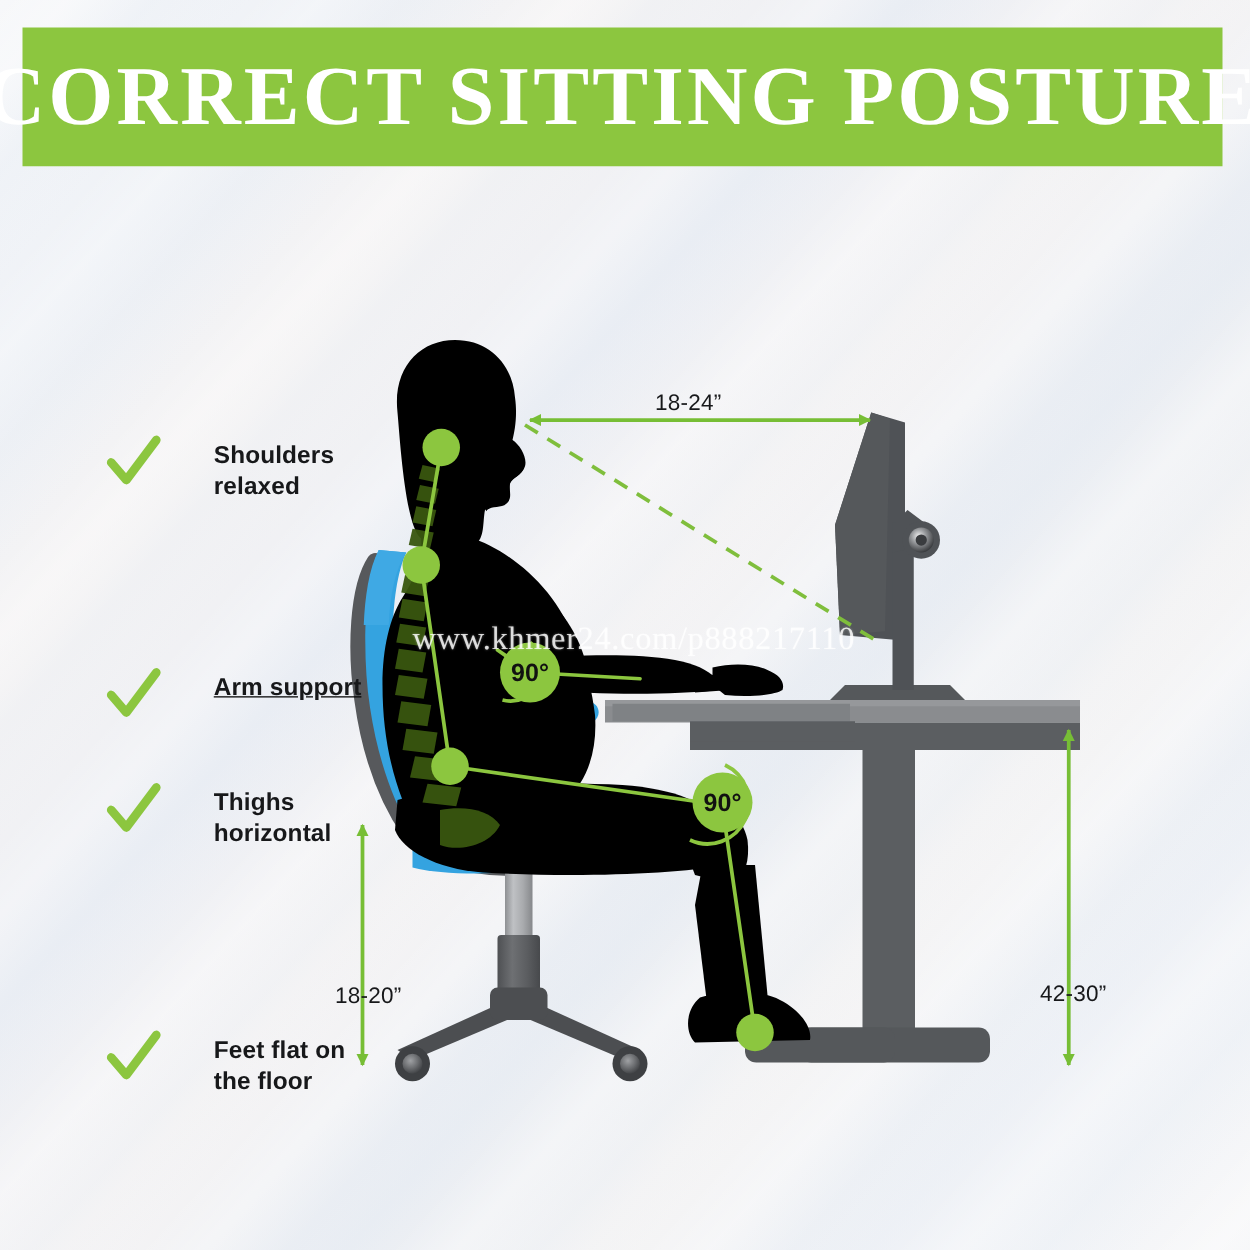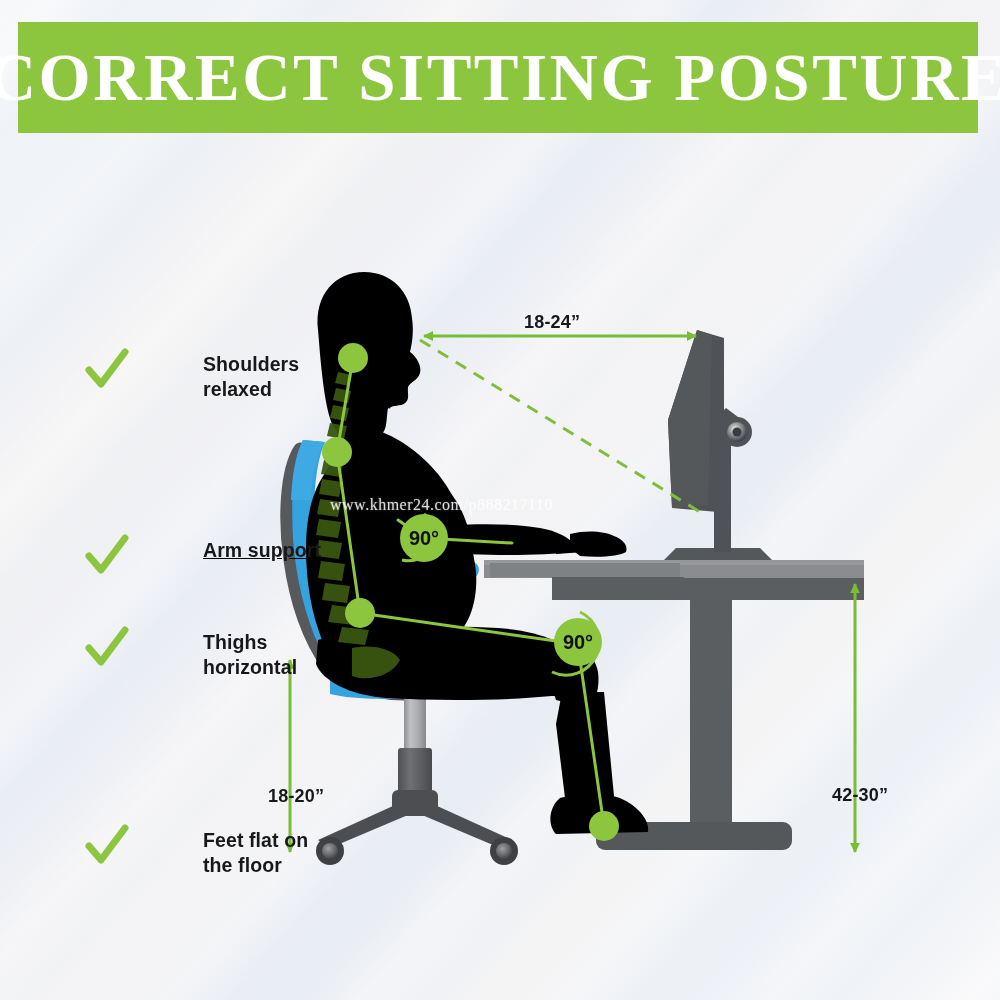--- a/index.html
+++ b/index.html
@@ -61,53 +61,52 @@
     letter-spacing: 2.5px;
     color: #ffffff;
     white-space: nowrap;
     line-height: 1;
   }
   
   .check-row {
     position: absolute;
     display: flex;
     align-items: flex-start;
-    gap: 32px;
   }
   .check-mark {
     width: 44px;
     height: 44px;
     flex: 0 0 44px;
     margin-top: -4px;
   }
   .check-label {
     font-size: 19.5px;
     font-weight: 700;
     color: #17181a;
     line-height: 1.28;
     margin-left: 42px;
     white-space: pre-line;
     letter-spacing: .1px;
   }
   
   .meas {
     position: absolute;
     font-size: 18px;
-    font-weight: 700;
+    font-weight: 400;
     color: #17181a;
     letter-spacing: .2px;
     white-space: nowrap;
   }
   
   #watermark {
     position: absolute;
     left: 330px;
     top: 496px;
     font-family: "Liberation Serif", serif;
-    font-size: 16px;
+    font-size: 26px;
     letter-spacing: .5px;
     color: rgba(255,255,255,0.82);
     white-space: nowrap;
     text-shadow: 0 0 2px rgba(255,255,255,.4);
     pointer-events: none;
   }
   
   #scene {
     position: absolute;
     left: 0;

